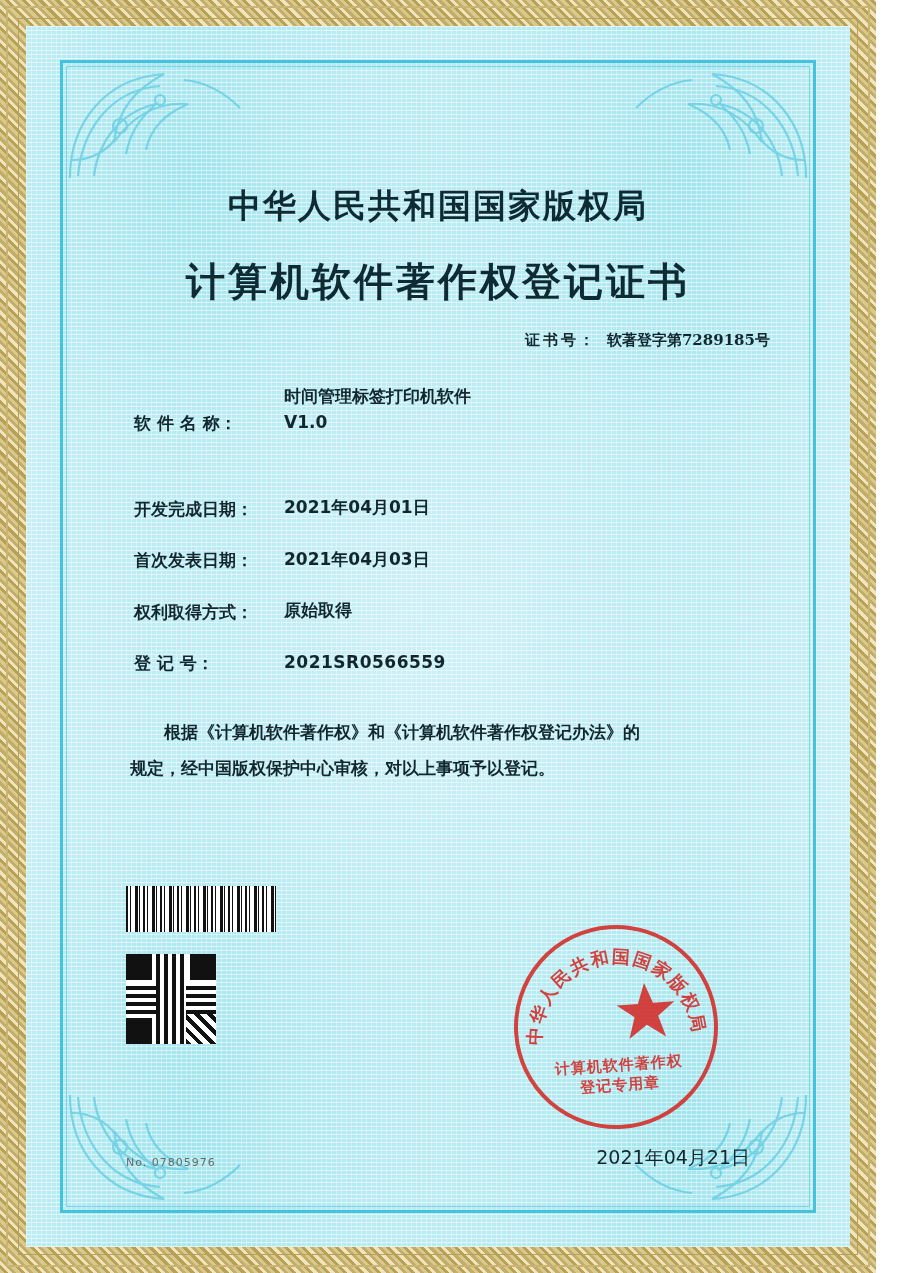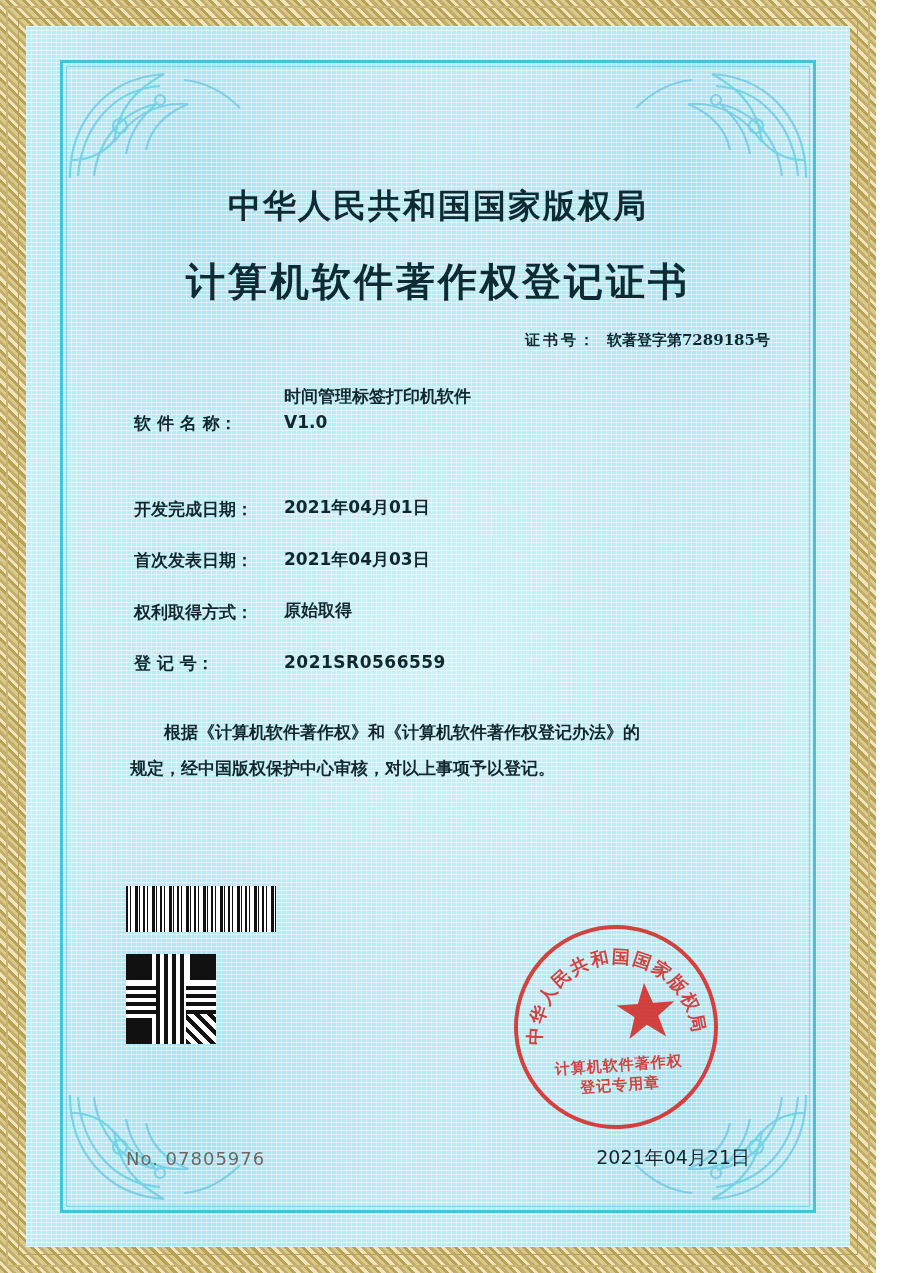--- a/index.html
+++ b/index.html
@@ -261,21 +261,21 @@
     line-height: 1.35;
     letter-spacing: 1px;
     color: #d42b26;
   }
 
   
   .footer-no {
     position: absolute;
     left: 100px;
     bottom: 78px;
-    font-size: 18px;
+    font-size: 11px;
     color: #6a6a62;
     letter-spacing: 1px;
     font-family: "DejaVu Sans", "Liberation Sans", sans-serif;
   }
   .footer-date {
     position: absolute;
     right: 100px;
     bottom: 76px;
     font-size: 19px;
     color: #10272e;

